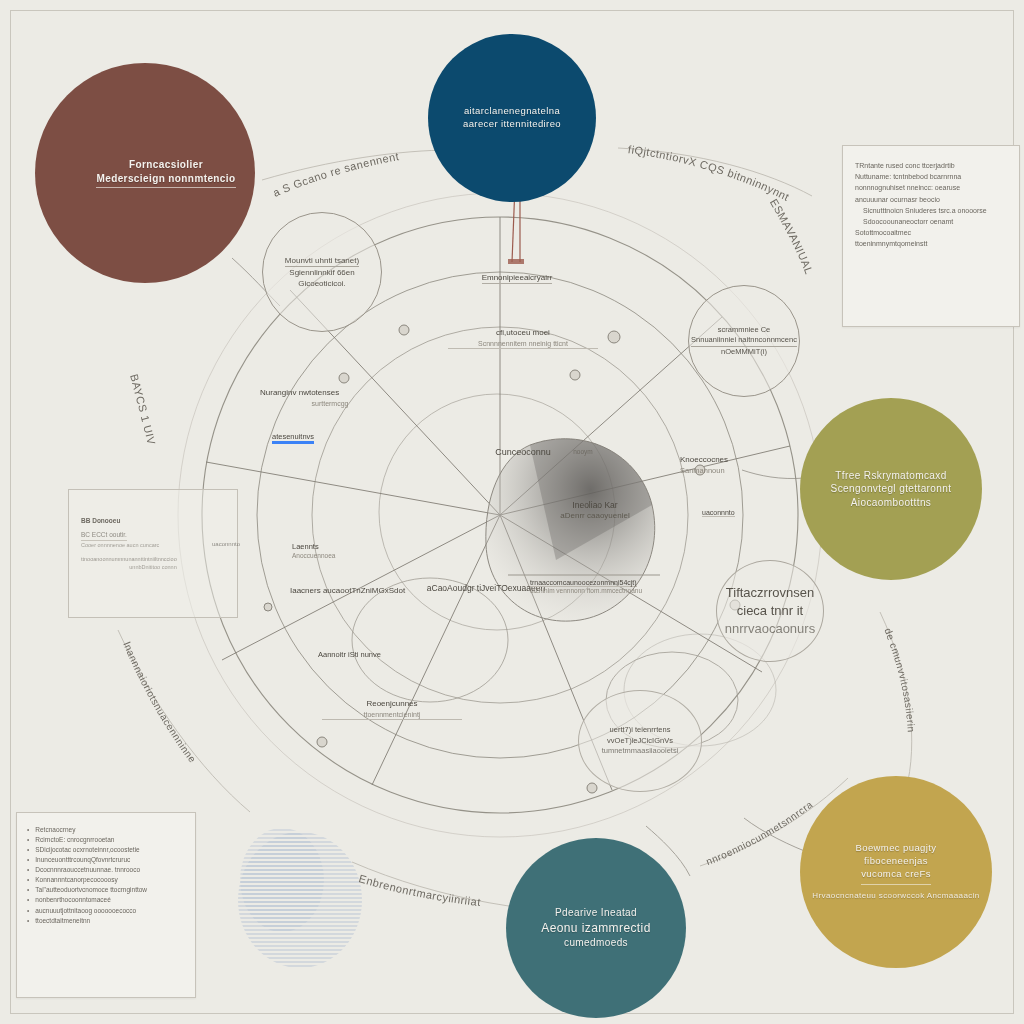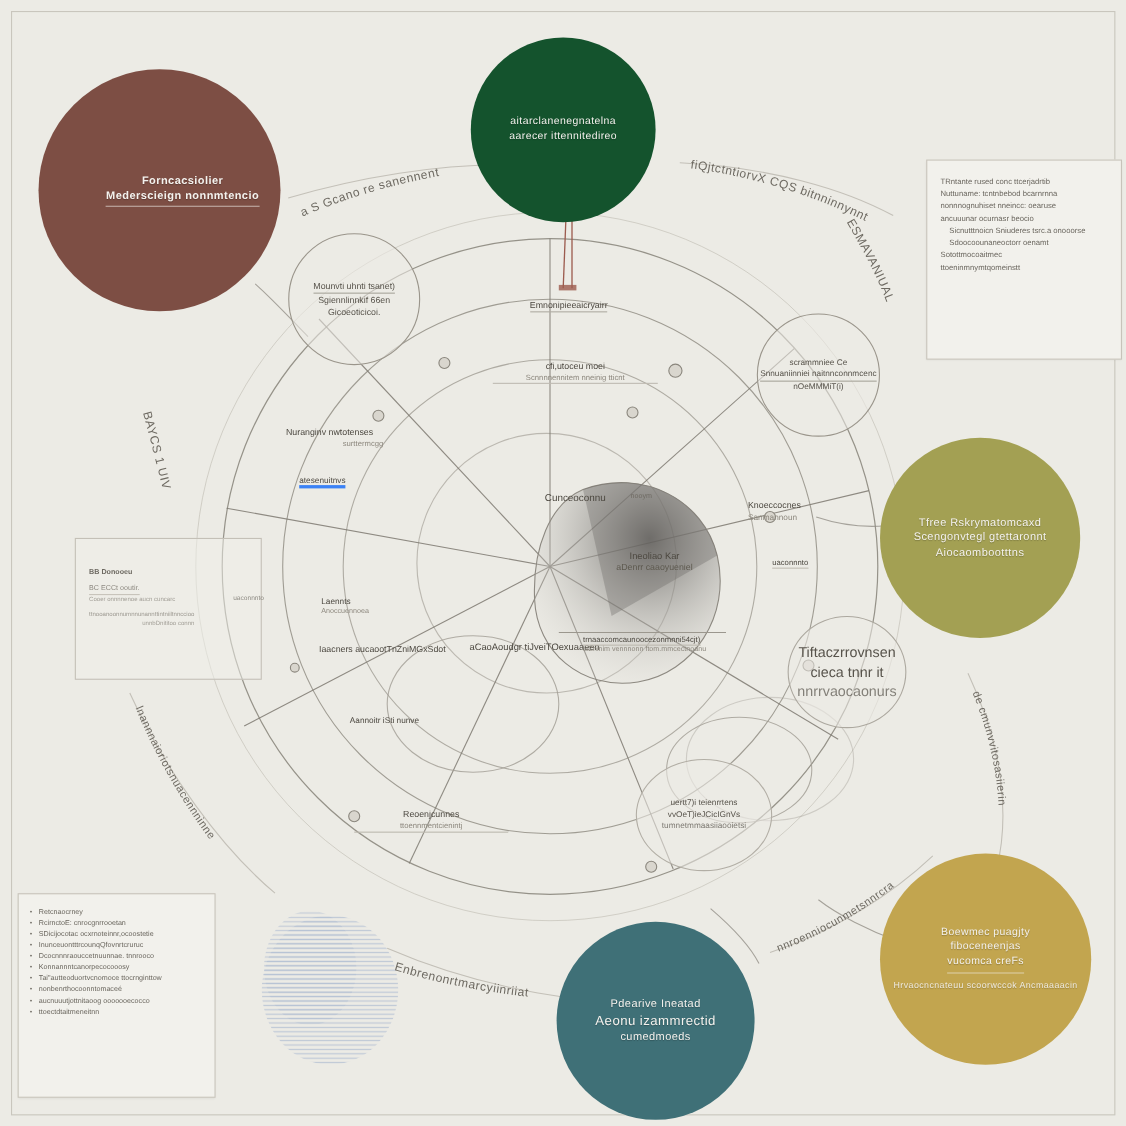--- a/index.html
+++ b/index.html
@@ -160,21 +160,21 @@
       <path id="p-arc7" d="M880,620 C906,680 914,738 904,792"></path>
       <path id="p-arc8" d="M700,868 C756,848 802,818 840,784"></path>
     </g>
   </svg>
 
   <div class="node" id="node-maroon" style="left: 35px; top: 63px; width: 220px; height: 220px; font-size: 10px; background: rgb(125, 78, 68);">
     <span class="ln hdr">Forncacsiolier</span>
     <span class="ln hdr" style="border-bottom:1px solid rgba(240,236,232,.65);padding-bottom:2px;">Mederscieign nonnmtencio</span>
   </div>
 
-  <div class="node" id="node-slate" style="left: 428px; top: 34px; width: 168px; height: 168px; font-size: 9.5px; background: #14532d;">
+  <div class="node" id="node-slate" style="left: 428px; top: 34px; width: 168px; height: 168px; font-size: 9.5px; background: #0c4a6e;">
     <span class="ln">aitarclanenegnatelna</span>
     <span class="ln">aarecer ittennitedireo</span>
   </div>
 
   <div class="node" id="node-olive" style="left: 800px; top: 398px; width: 182px; height: 182px; font-size: 10px; background: rgb(163, 160, 83);">
     <span class="ln">Tfree Rskrymatomcaxd</span>
     <span class="ln">Scengonvtegl gtettaronnt</span>
     <span class="ln">Aiocaombootttns</span>
   </div>
 
@@ -241,21 +241,21 @@
   </div>
 
   <div class="rlab" style="left:290px;top:586px;width:200px;font-size:8px;text-align:left;">
     <span>Iaacners aucaootTnZniMGxSdot</span>
   </div>
 
   <div class="rlab" style="left:318px;top:650px;width:130px;font-size:7.5px;text-align:left;">
     <span>Aannoitr iSti nunve</span>
   </div>
 
-  <div class="rlab" style="left:322px;top:736px;width:140px;font-size:8px;">
+  <div class="rlab" style="left:322px;top:699px;width:140px;font-size:8px;">
     <span>Reoenjcunnes</span>
     <span class="sub" style="font-size:7px;border-bottom:1px solid #bdb9b0;">ttoennmentcienintj</span>
   </div>
 
   <div class="rlab" style="left:468px;top:446px;width:110px;font-size:9px;">
     <span>Cunceoconnu</span>
   </div>
 
   <div class="rlab" style="left:520px;top:500px;width:150px;font-size:8.5px;">
     <span>Ineoliao Kar</span>

